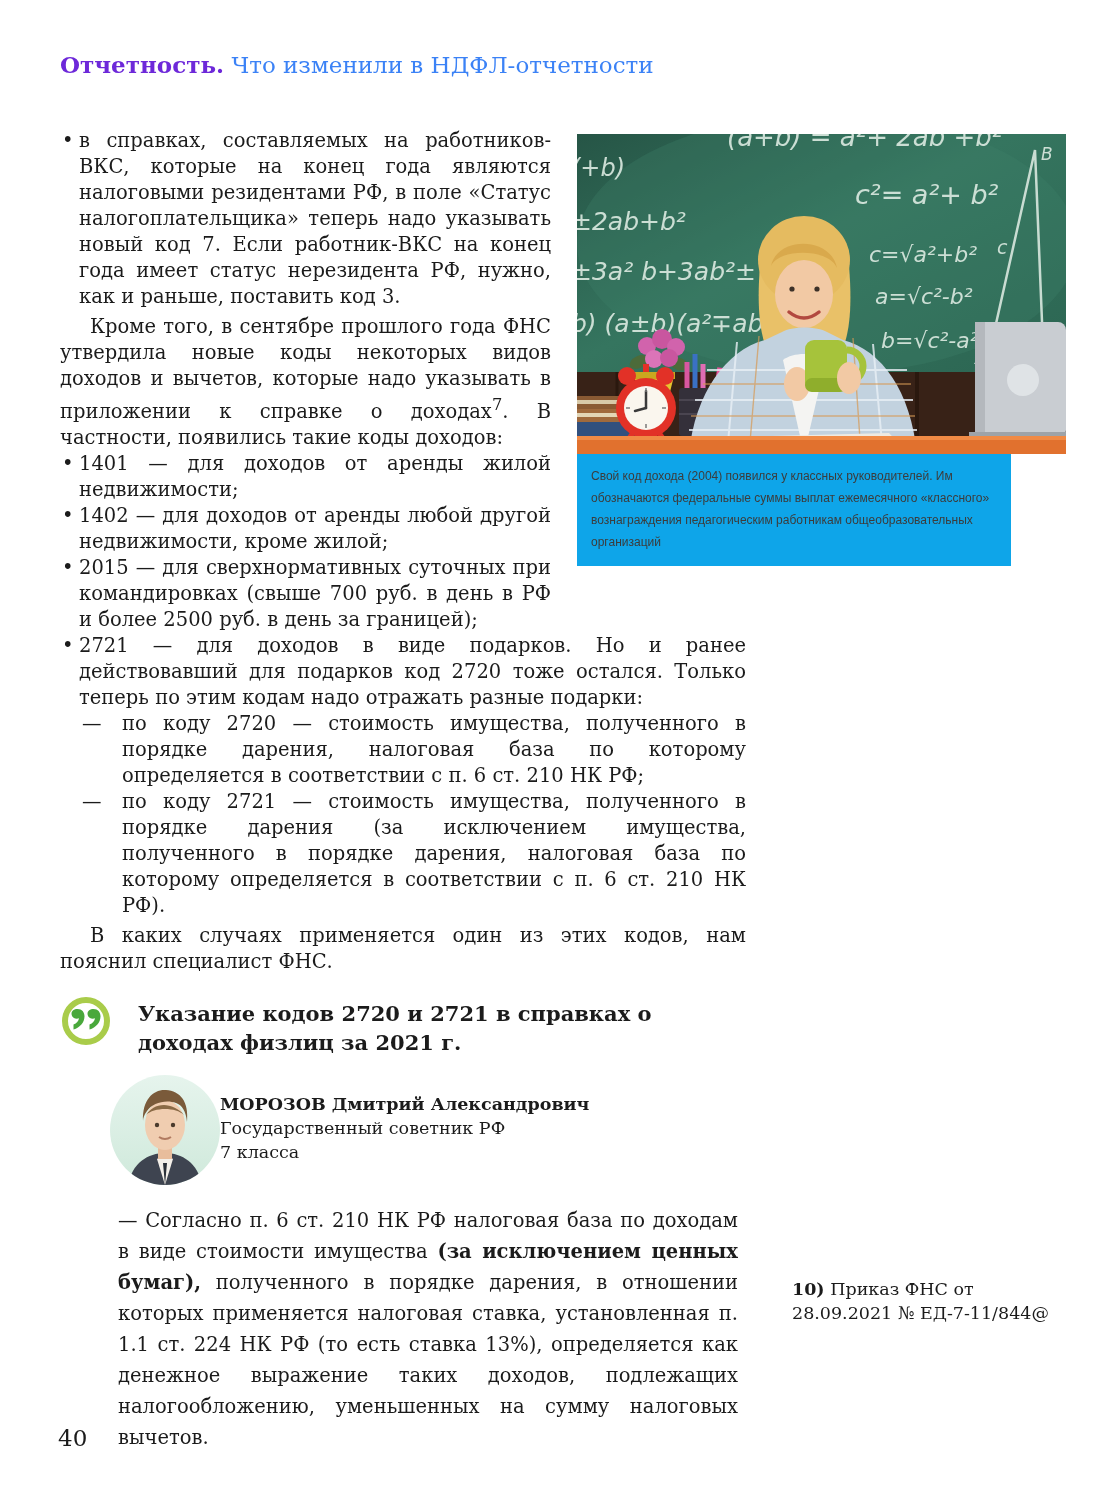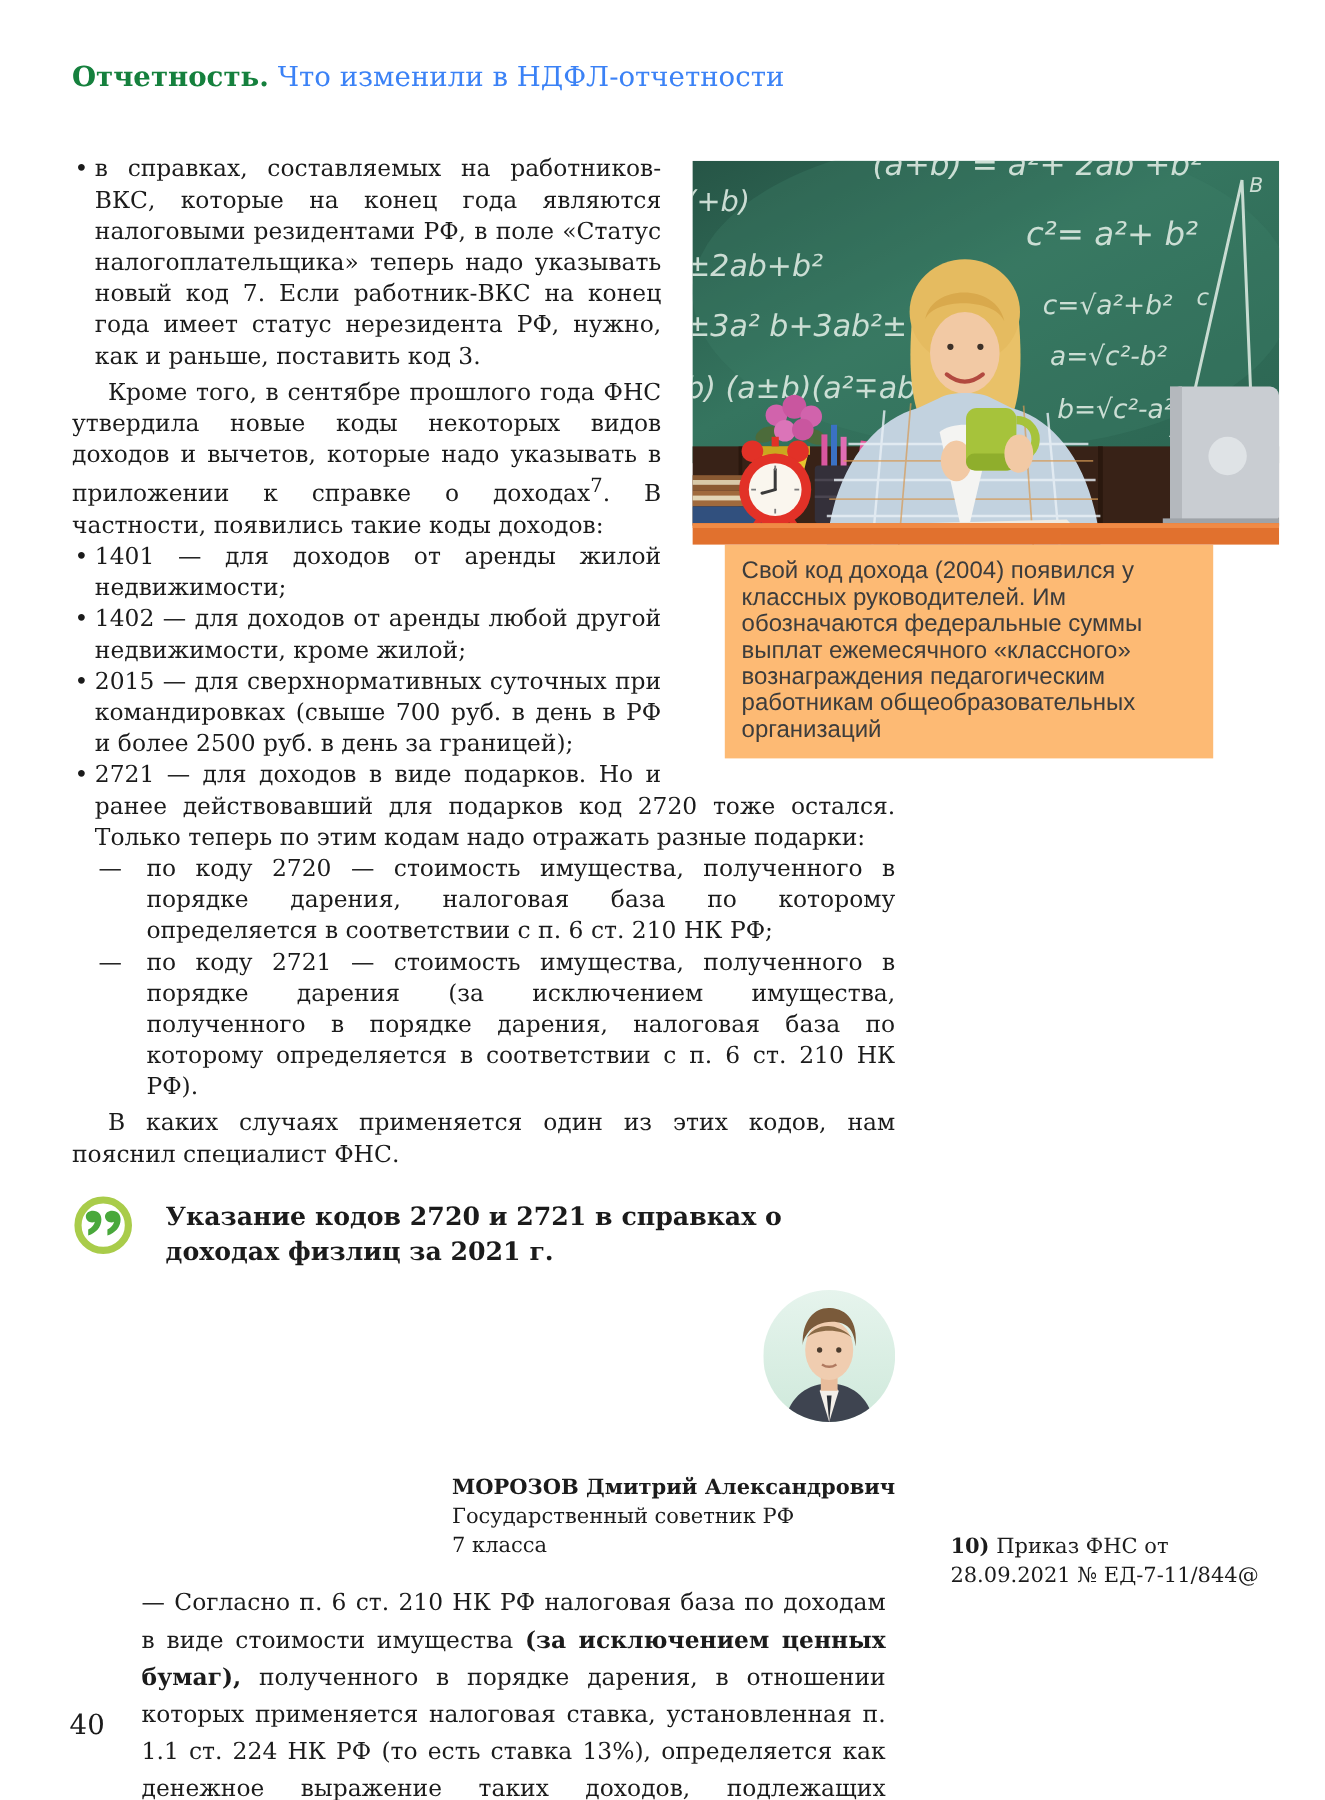--- a/index.html
+++ b/index.html
@@ -10,39 +10,38 @@
     background:#ffffff;
     font-family:"DejaVu Serif", serif;
     color:#1b1b1b;
     overflow:hidden;
   }
   
   .page-header {
     position:absolute; left:60px; top:50px;
     font-size:23px; line-height:30px;
   }
-  .page-header .section { font-weight:bold; color:#15803d; }
+  .page-header .section { font-weight:bold; color:#6d28d9; }
   .page-header .title   { color:#3b82f6; }
 
   
   .article {
     position:absolute; left:60px; top:128px; width:686px;
     font-size:19.5px; line-height:26px; text-align:justify;
   }
   .photo-figure {
     float:right; width:434px;
     margin:6px -265px 16px 26px; 
   }
   .photo-figure svg { display:block; }
   .photo-caption {
-    background:#fdba74; color:#3c3c3c;
+    background:#0ea5e9; color:#3c3c3c;
     font-family:"Liberation Sans", sans-serif;
-    font-size:20px; line-height:22px; text-align:left;
+    font-size:12px; line-height:22px; text-align:left;
     padding:11px 14px 13px 14px;
-    margin-left:27px;
   }
   .bullet-item { position:relative; padding-left:19px; }
   .bullet-item::before { content:"•"; position:absolute; left:2px; }
   .p-indent { text-indent:30px; margin-top:4px; }
   .dash-row { display:flex; margin-left:22px; }
   .dash-row .dash { flex:none; width:40px; }
   .dash-row .dash-text { flex:1; }
 
   
   .quote { clear:left; margin-top:22px; }
@@ -50,21 +49,21 @@
   .quote-icon {
     flex:none; width:48px; height:48px; border-radius:50%;
     border:6px solid #a9cc4a; background:#ffffff;
     display:flex; align-items:center; justify-content:center;
   }
   .quote-icon svg { display:block; }
   .quote-title {
     font-size:21px; line-height:29px; font-weight:bold;
     text-align:left; width:608px; padding-top:2px;
   }
-  .expert { display:flex; gap:26px; margin:18px 0 0 50px; align-items:flex-end; text-align:left;flex-direction:column; }
+  .expert { display:flex; margin:18px 0 0 50px; align-items:flex-start; text-align:left; }
   .avatar { flex:none; width:110px; height:110px; border-radius:50%; overflow:hidden; }
   .expert-info { padding-top:17px; font-size:17.5px; line-height:24px; }
   .expert-name { font-weight:bold; }
   .quote-text {
     margin:20px 0 0 58px; width:620px;
     font-size:19.5px; line-height:31px; text-align:justify;
   }
   .quote-text .bold { font-weight:bold; }
 
   

